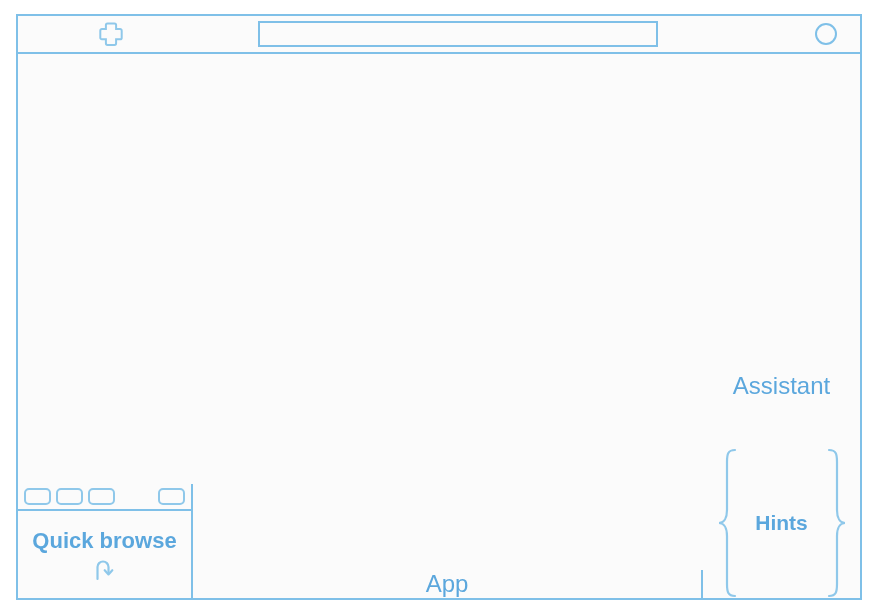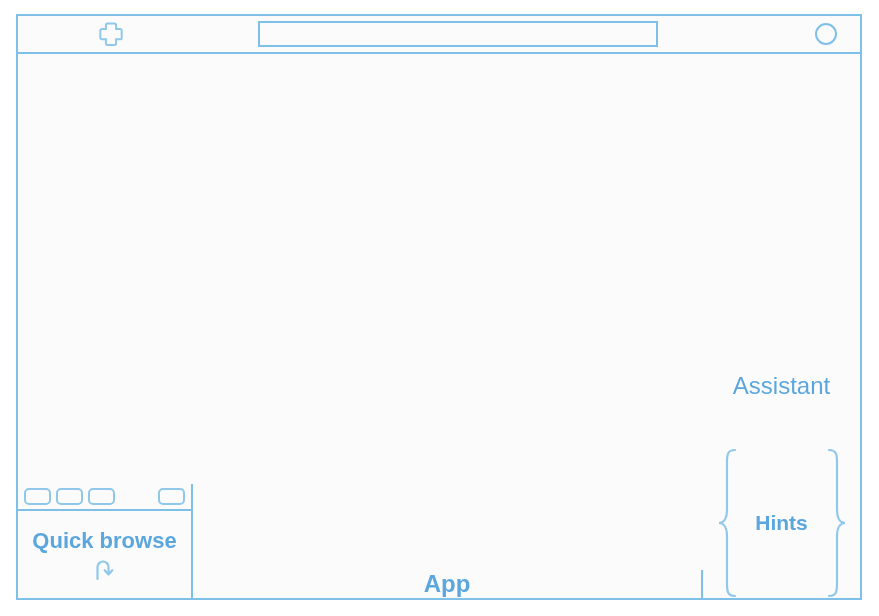--- a/index.html
+++ b/index.html
@@ -138,21 +138,21 @@
     box-sizing: border-box;
     border-right: 2px solid #7FC0E8;
     display: flex;
     align-items: center;
     justify-content: center;
     background: #FBFBFB;
     min-width: 0;
   }
   .app-label {
     font-size: 24px;
-    font-weight: bold;
+    font-weight: normal;
     color: #5BA7DD;
   }
 
   
   .assistant {
     flex: 0 0 157px;
     box-sizing: border-box;
     background: #FBFBFB;
     display: flex;
     flex-direction: column;

